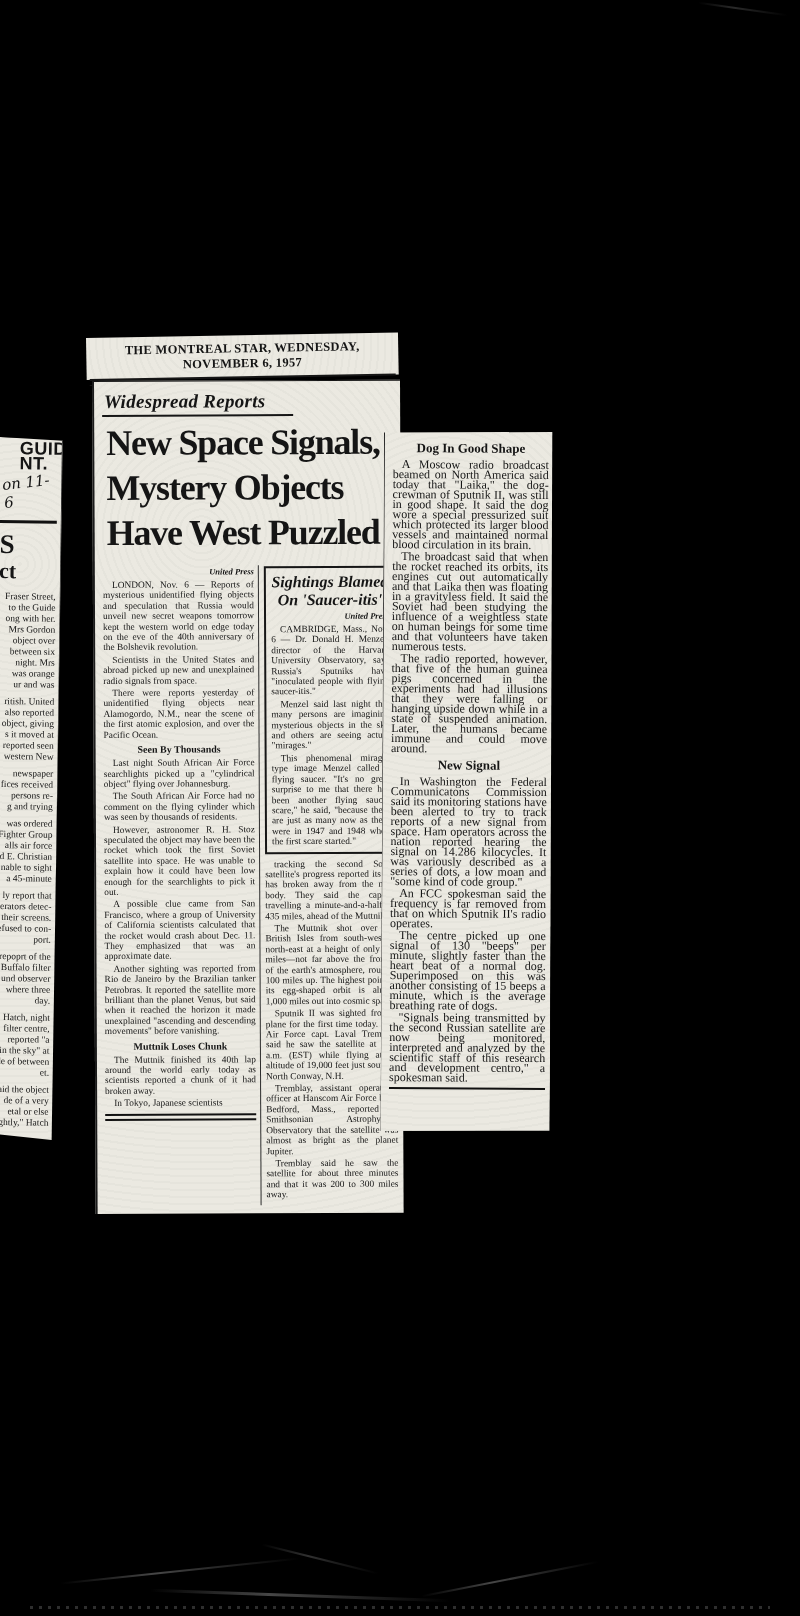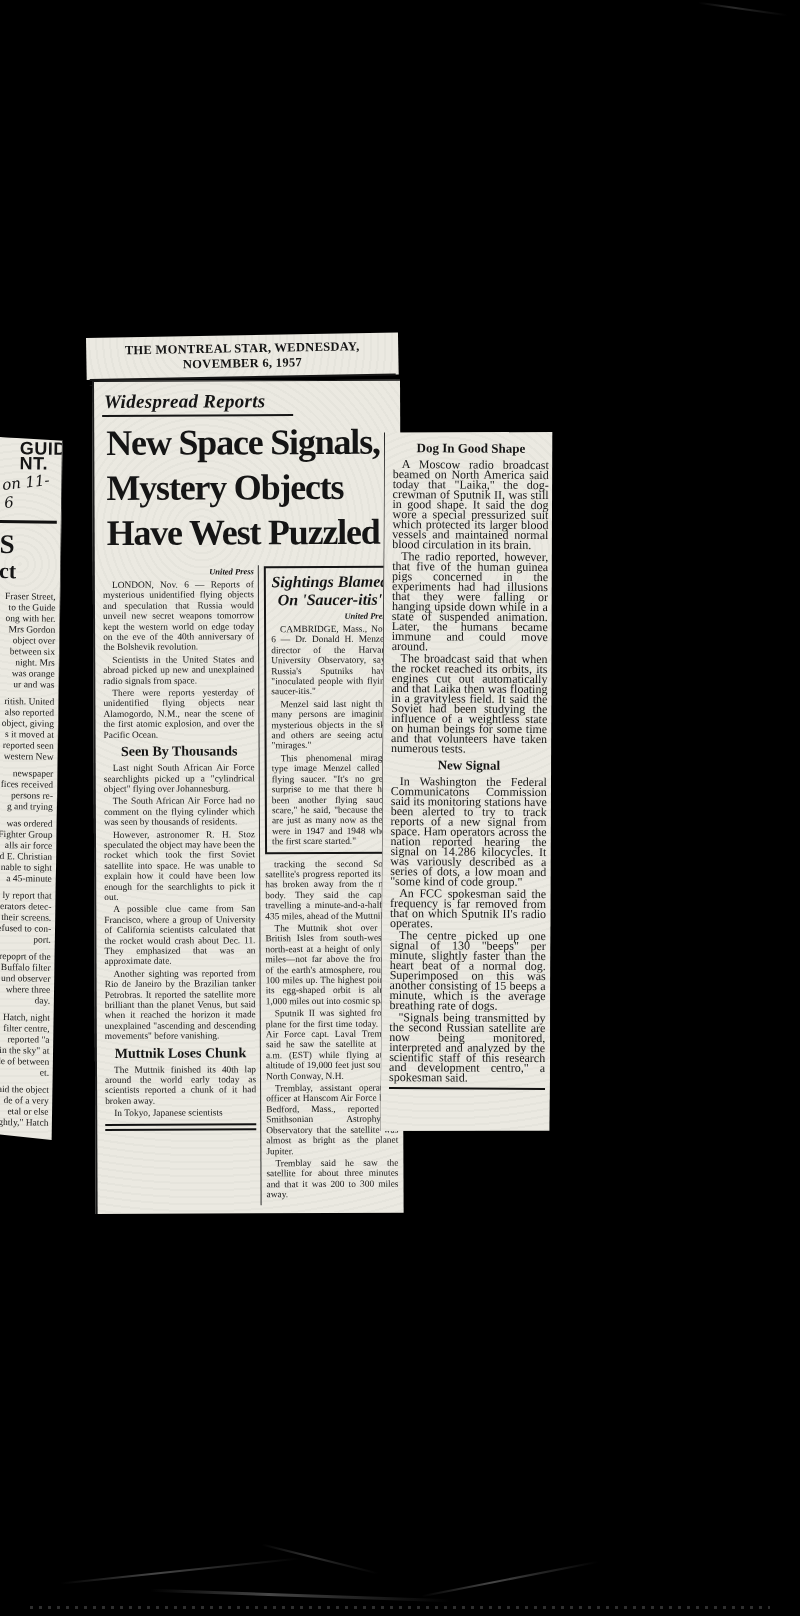--- a/index.html
+++ b/index.html
@@ -24,21 +24,21 @@
   .kicker-wrap { margin:2px 0 4px; }
   .kicker { display:inline-block; font-style:italic; font-weight:bold; font-size:19px;
             border-bottom:2.5px solid #161616; padding:0 28px 2px 2px; letter-spacing:0.3px; }
   .headline { font-weight:bold; font-size:36px; line-height:45px; letter-spacing:-1.2px; margin:4px 0 10px 4px; }
   .cols { display:flex; align-items:flex-start; }
   .col1 { width:151px; flex:none; }
   .col2 { flex:1; border-left:1px solid #2c2c2c; padding-left:5px; margin-left:4px; min-height:640px; }
 
   .byline { text-align:right; font-weight:bold; font-style:italic; font-size:8.5px; margin:1px 0 3px; }
   .para { font-size:9.4px; line-height:10.4px; text-align:justify; text-indent:9px; margin:0 0 2px; }
-  .subhead { text-align:center; font-weight:bold; font-size:14px; margin:4px 0 3px; }
+  .subhead { text-align:center; font-weight:bold; font-size:10px; margin:4px 0 3px; }
   .sidebar-box { border:2px solid #161616; padding:5px 5px 3px; margin:1px 0 5px; }
   .box-title { text-align:center; font-weight:bold; font-style:italic; font-size:16px; line-height:18px; margin-bottom:2px; }
   .double-rule { height:3px; border-top:2px solid #111; border-bottom:2px solid #111; margin-top:5px; }
   .rule { border-top:2px solid #111; margin-top:5px; }
 
   
   .right-clip { left:384px; top:431px; width:170px; min-height:700px; transform:rotate(0.35deg);
                 transform-origin:left top; padding:5px 5px 8px 8px; border-left:1.5px solid #222;
                 clip-path: polygon(0 0.2%, 99% 0, 100% 99.8%, 0.5% 100%); }
   .right-clip .para { font-size:12px; line-height:10px; }
@@ -208,22 +208,22 @@
             <div class="para">Tremblay said he saw the satellite for about three minutes and that it was 200 to 300 miles away.</div>
           </div>
       </div>
     </div>
   </div>
 
   <div class="paper right-clip">
     <div class="subhead">Dog In Good Shape</div>
     <div>
         <div class="para">A Moscow radio broadcast beamed on North America said today that "Laika," the dog-crewman of Sputnik II, was still in good shape. It said the dog wore a special pressurized suit which protected its larger blood vessels and maintained normal blood circulation in its brain.</div>
+        <div class="para">The broadcast said that when the rocket reached its orbits, its engines cut out automatically and that Laika then was floating in a gravityless field. It said the Soviet had been studying the influence of a weightless state on human beings for some time and that volunteers have taken numerous tests.</div>
         <div class="para">The radio reported, however, that five of the human guinea pigs concerned in the experiments had had illusions that they were falling or hanging upside down while in a state of suspended animation. Later, the humans became immune and could move around.</div>
-        <div class="para">The broadcast said that when the rocket reached its orbits, its engines cut out automatically and that Laika then was floating in a gravityless field. It said the Soviet had been studying the influence of a weightless state on human beings for some time and that volunteers have taken numerous tests.</div>
       </div>
     <div class="subhead">New Signal</div>
     <div>
         <div class="para">In Washington the Federal Communicatons Commission said its monitoring stations have been alerted to try to track reports of a new signal from space. Ham operators across the nation reported hearing the signal on 14.286 kilocycles. It was variously described as a series of dots, a low moan and "some kind of code group."</div>
         <div class="para">An FCC spokesman said the frequency is far removed from that on which Sputnik II's radio operates.</div>
         <div class="para">The centre picked up one signal of 130 "beeps" per minute, slightly faster than the heart beat of a normal dog. Superimposed on this was another consisting of 15 beeps a minute, which is the average breathing rate of dogs.</div>
         <div class="para">"Signals being transmitted by the second Russian satellite are now being monitored, interpreted and analyzed by the scientific staff of this research and development centro," a spokesman said.</div>
       </div>
     <div class="rule"></div>
   </div>

